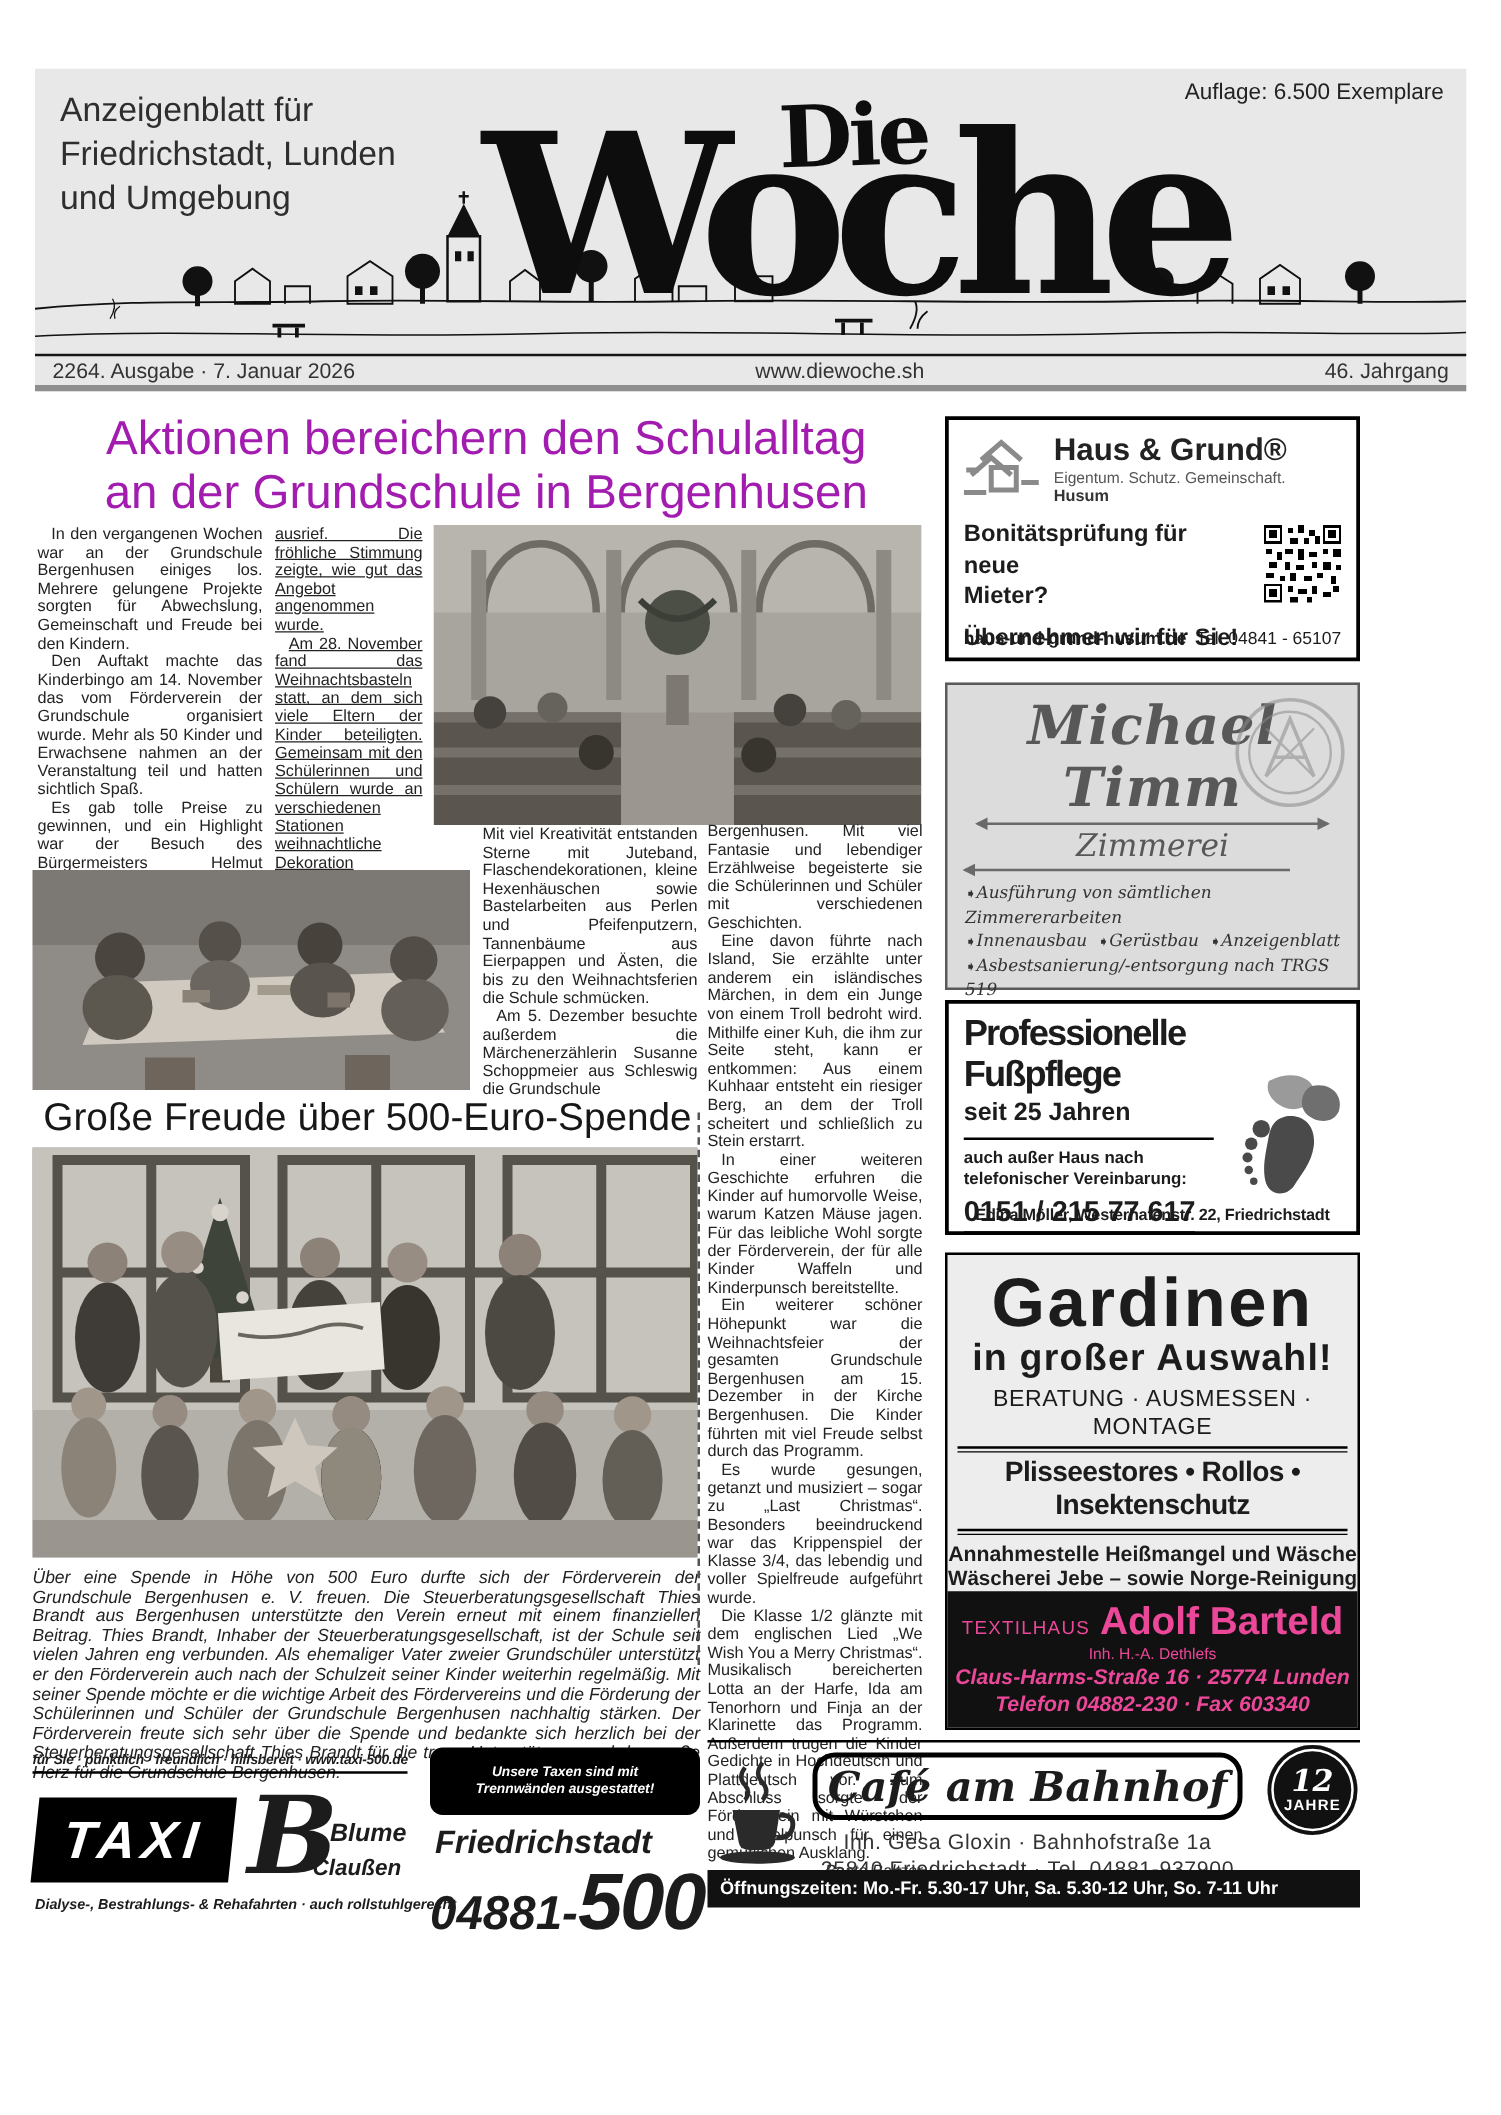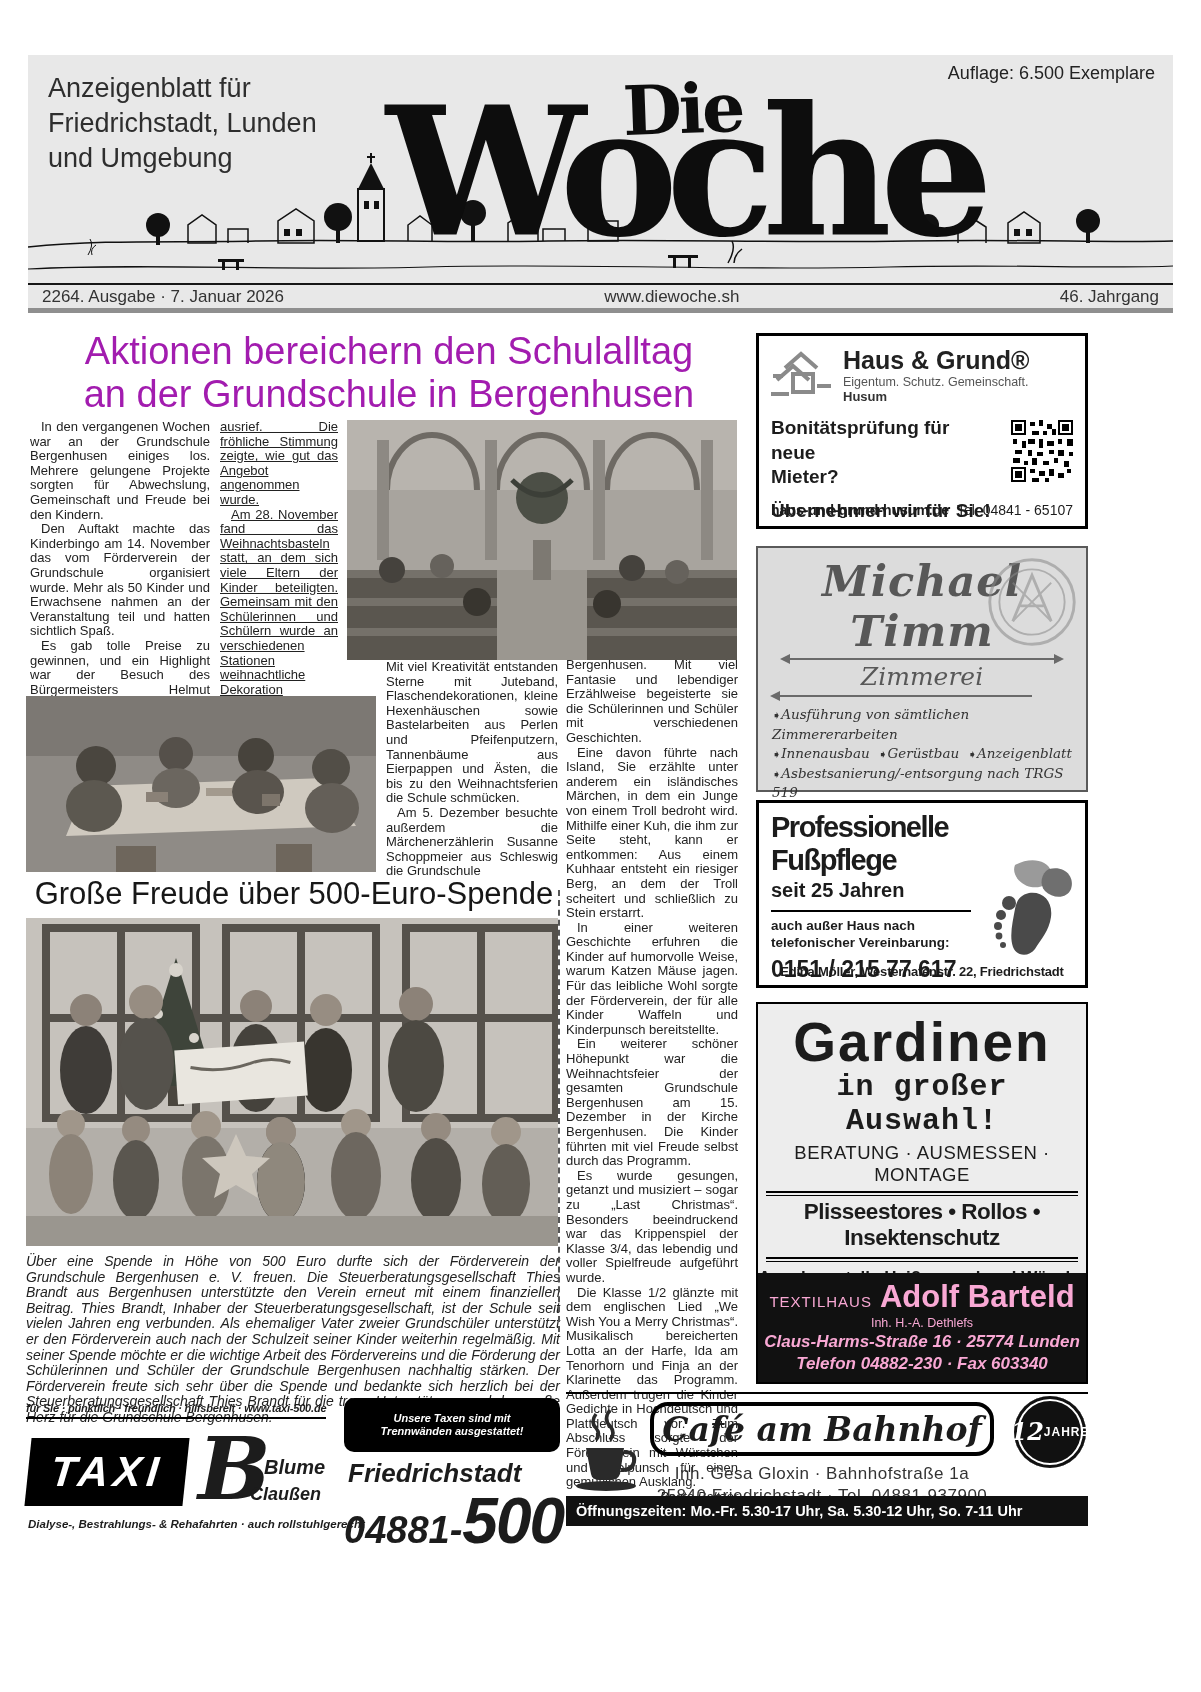--- a/index.html
+++ b/index.html
@@ -84,28 +84,28 @@
   .fuss-rule { width:200px; border-top:2px solid #000; margin:8px 0 6px; }
   .fuss-note { font-size:13.5px; font-weight:bold; line-height:1.25; white-space:pre-line; }
   .fuss-phone { font-size:23px; font-weight:bold; margin-top:4px; display:inline-block;
                 border-bottom:2px solid #000; padding-bottom:2px; }
   .fuss-addr { position:absolute; left:8px; right:8px; bottom:6px; font-size:13px;
                font-weight:bold; letter-spacing:-0.2px; text-align:center; }
   .fuss-logo { position:absolute; right:8px; top:52px; width:92px; height:104px; }
 
   .ad-bart { top:1002px; height:382px; background:#ededed; border:2px solid #000; text-align:center; }
   .bart-title { font-size:55px; font-weight:bold; letter-spacing:2px; margin-top:6px; }
-  .bart-sub { font-size:30px; font-weight:bold; letter-spacing:1px; margin-top:-4px;font-family:Liberation Mono, monospace; }
+  .bart-sub { font-size:30px; font-weight:bold; letter-spacing:1px; margin-top:-4px; }
   .bart-tag { font-size:18.5px; margin-top:4px; letter-spacing:0.5px; }
   .dbl { border-top:2px solid #000; border-bottom:1px solid #000; height:5px; margin:5px 8px 0; }
   .bart-bar { font-size:22.5px; font-weight:bold; letter-spacing:-0.5px; padding:3px 0 1px; }
   .bart-n1 { font-size:17px; font-weight:bold; margin-top:6px; }
   .bart-n2 { font-size:16.5px; font-weight:bold; }
   .bart-pass { font-size:30px; font-weight:bold; letter-spacing:7px; margin-top:6px; }
-  .bart-foot { position:absolute; left:0; right:0; bottom:0; background:#111; color:#f9a8d4; padding:6px 4px 8px; }
+  .bart-foot { position:absolute; left:0; right:0; bottom:0; background:#111; color:#ec4899; padding:6px 4px 8px; }
   .bart-store { display:flex; justify-content:center; align-items:baseline; gap:8px; }
   .bart-pre { font-size:15px; letter-spacing:1px; }
   .bart-name { font-size:31px; font-weight:bold; }
   .bart-inh { font-size:12.5px; margin-top:1px; }
   .bart-adr, .bart-tel { font-size:17px; font-weight:bold; font-style:italic; margin-top:2px; }
 
   
   .ad-taxi { left:26px; top:1398px; width:534px; height:152px; }
   .taxi-tag { font-size:11px; font-weight:bold; font-style:italic; letter-spacing:-0.2px;
               border-bottom:2.5px solid #000; display:inline-block; padding-bottom:3px; white-space:nowrap; }
@@ -127,21 +127,21 @@
   .taxi-big { font-size:64px; font-weight:bold; font-style:italic; letter-spacing:-2px; }
   .taxi-svc { position:absolute; left:2px; top:120px; font-size:11.5px; font-weight:bold;
               font-style:italic; white-space:nowrap; }
 
   .ad-cafe { left:566px; top:1392px; width:522px; height:156px; border-top:2px solid #000; }
   .cafe-cup { position:absolute; left:6px; top:14px; width:72px; height:84px; }
   .cafe-box { position:absolute; left:84px; top:8px; width:344px; height:54px; border:4px solid #000;
               border-radius:18px; display:flex; align-items:center; justify-content:center; }
   .cafe-name { font-family:"DejaVu Serif", serif; font-size:33px; font-weight:bold; font-style:italic; }
   .cafe-badge { position:absolute; right:2px; top:2px; width:72px; height:72px; background:#111;
-                border-radius:50%; color:#fff; display:flex; flex-direction:row; align-items:center;
+                border-radius:50%; color:#fff; display:flex; flex-direction:column; align-items:center;
                 justify-content:center; box-shadow:inset 0 0 0 3px #111, inset 0 0 0 5px #fff; }
   .cafe-badge .b1 { font-family:"DejaVu Serif", serif; font-style:italic; font-weight:bold; font-size:24px; line-height:1; }
   .cafe-badge .b2 { font-size:12px; font-weight:bold; letter-spacing:1px; }
   .cafe-l1 { position:absolute; left:84px; top:70px; width:344px; text-align:center;
              font-size:17px; letter-spacing:0.5px; color:#333; }
   .cafe-l2 { position:absolute; left:84px; top:92px; width:344px; text-align:center;
              font-size:17px; letter-spacing:0.5px; color:#333; }
   .cafe-hours { position:absolute; left:0; bottom:22px; width:522px; height:30px; background:#111;
                 color:#fff; font-size:14.5px; font-weight:bold; line-height:30px; padding-left:10px; }
 </style>

